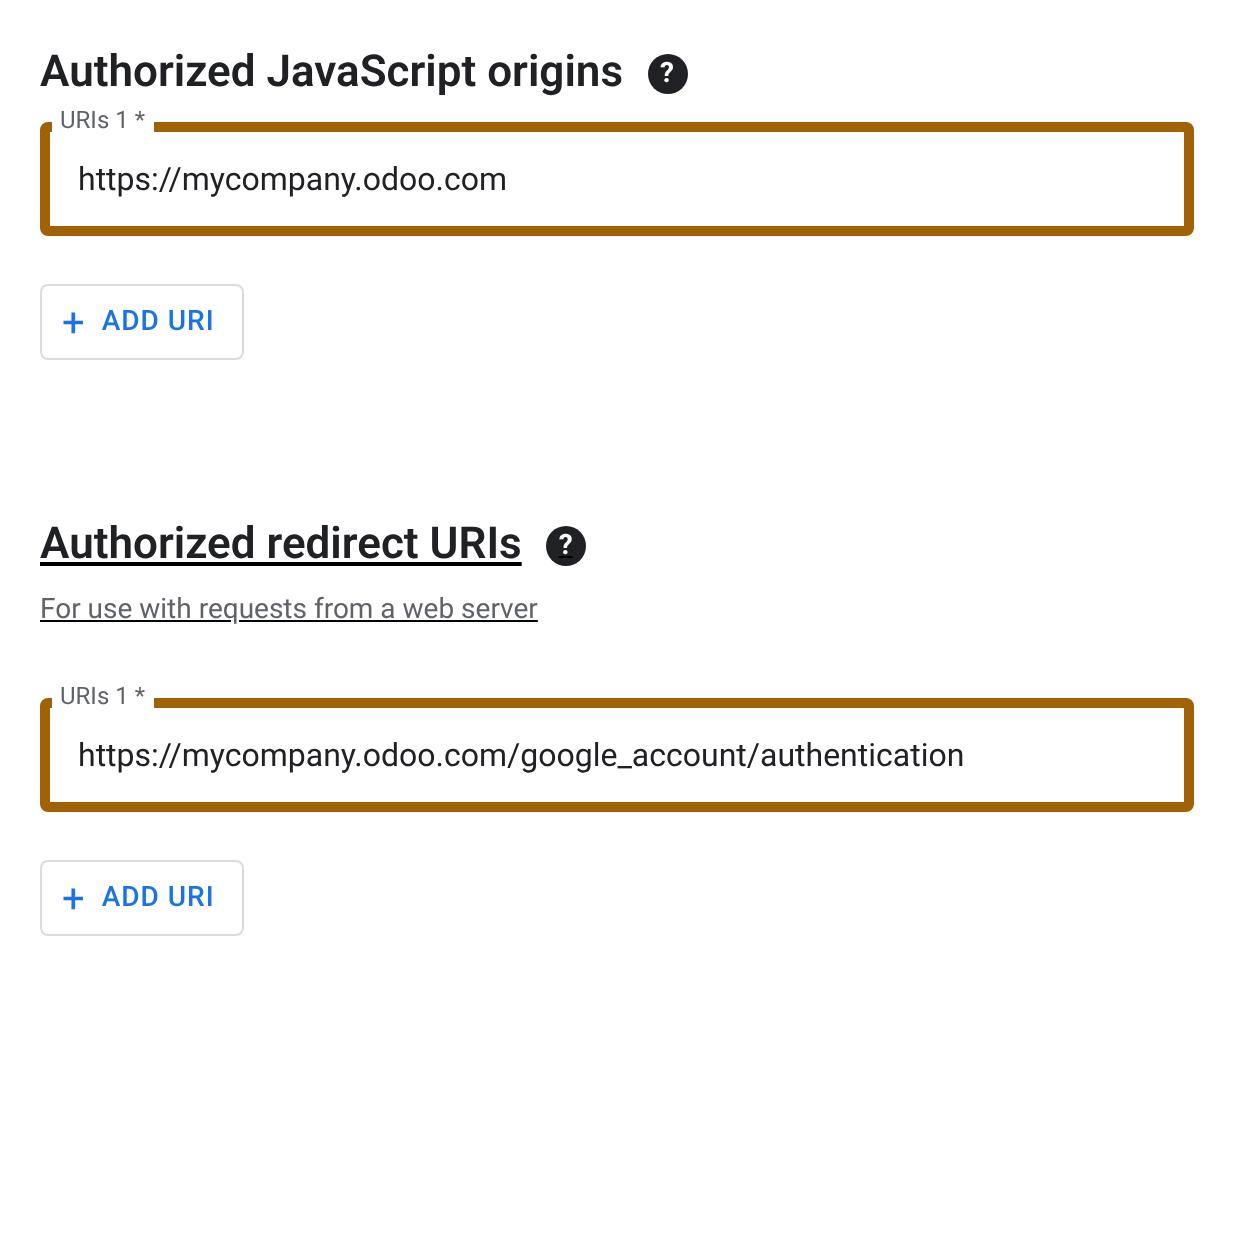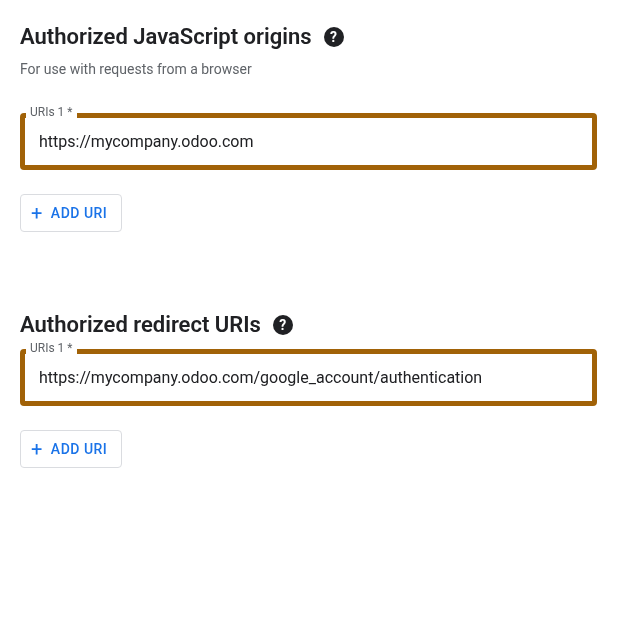--- a/index.html
+++ b/index.html
@@ -11,20 +11,21 @@
       font-family: "Google Sans", "Roboto", Arial, sans-serif;
       background: #fff;
       padding: 24px 20px;
       width: 617px;
     }
     .section {
       margin-bottom: 80px;
     }
     .section:last-child {
       margin-bottom: 14px;
+      text-decoration: underline;
     }
     .section-header {
       display: flex;
       align-items: center;
       gap: 12px;
       margin-bottom: 12px;
     }
     .section-title {
       font-size: 22px;
       font-weight: 600;
@@ -96,36 +97,36 @@
     }
   </style>
 </head>
 <body>
 
 <div class="section">
   <div class="section-header">
     <h2 class="section-title">Authorized JavaScript origins</h2>
     <div class="help-icon">?</div>
   </div>
-  <p class="section-description">For use with requests from a browser</p>
   <div class="input-wrapper">
     <label class="input-label">URIs 1 *</label>
     <input type="text" class="uri-input" value="https://mycompany.odoo.com" style="">
   </div>
   <button class="add-button">
     <span class="plus-icon">+</span>
     <span>ADD URI</span>
   </button>
 </div>
 
 <div class="section">
   <div class="section-header">
     <h2 class="section-title">Authorized redirect URIs</h2>
     <div class="help-icon">?</div>
   </div>
+  <p class="section-description">For use with requests from a web server</p>
   <div class="input-wrapper">
     <label class="input-label">URIs 1 *</label>
     <input type="text" class="uri-input" value="https://mycompany.odoo.com/google_account/authentication" style="">
   </div>
   <button class="add-button">
     <span class="plus-icon">+</span>
     <span>ADD URI</span>
   </button>
 </div>
 

